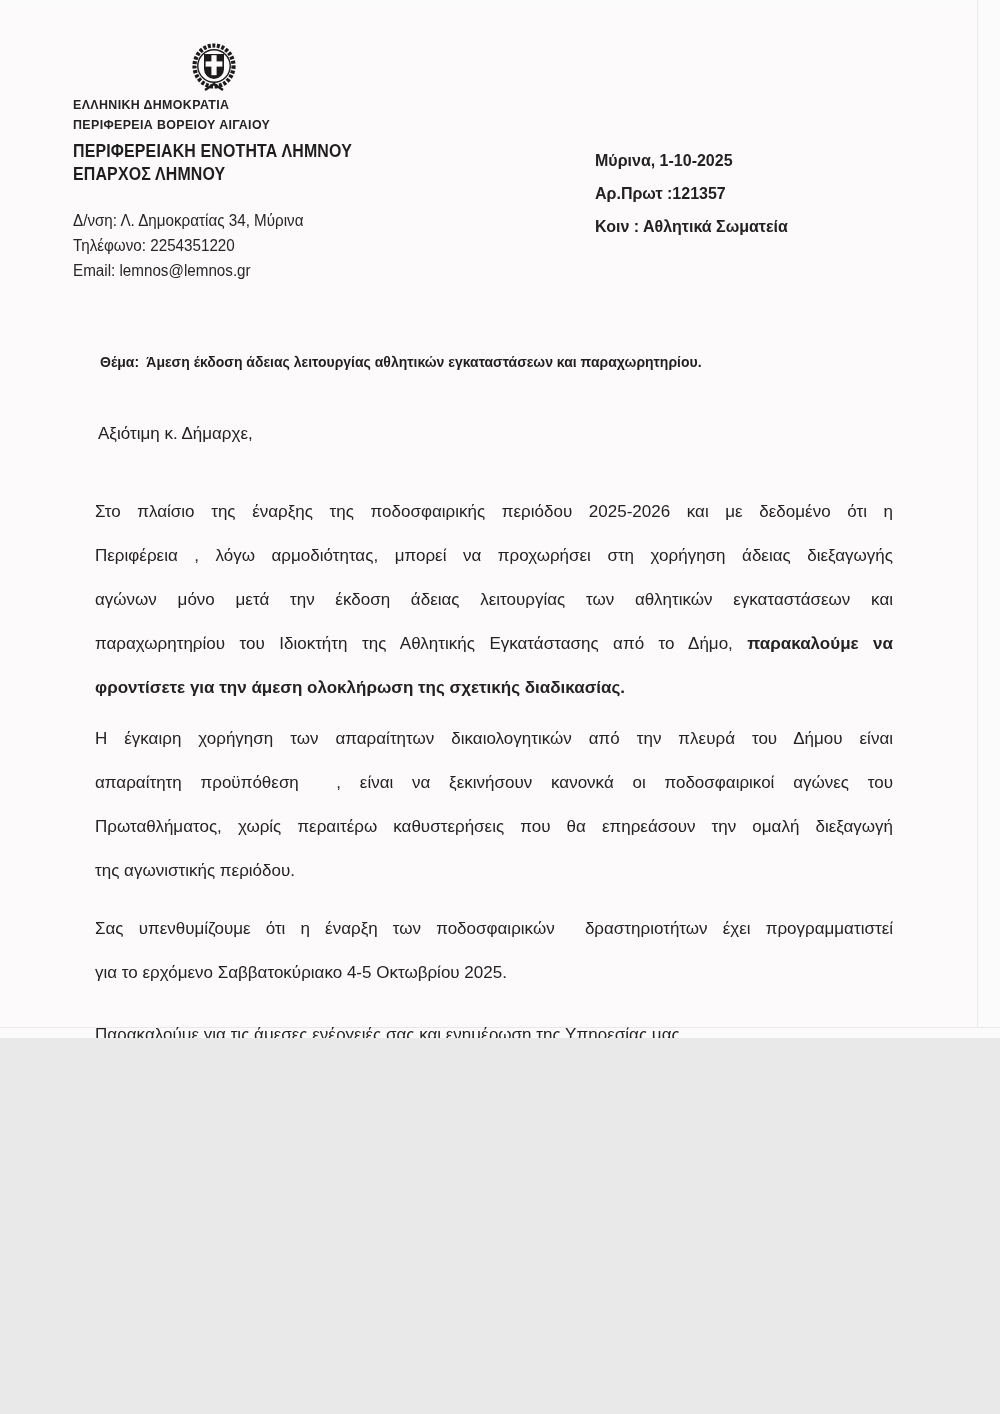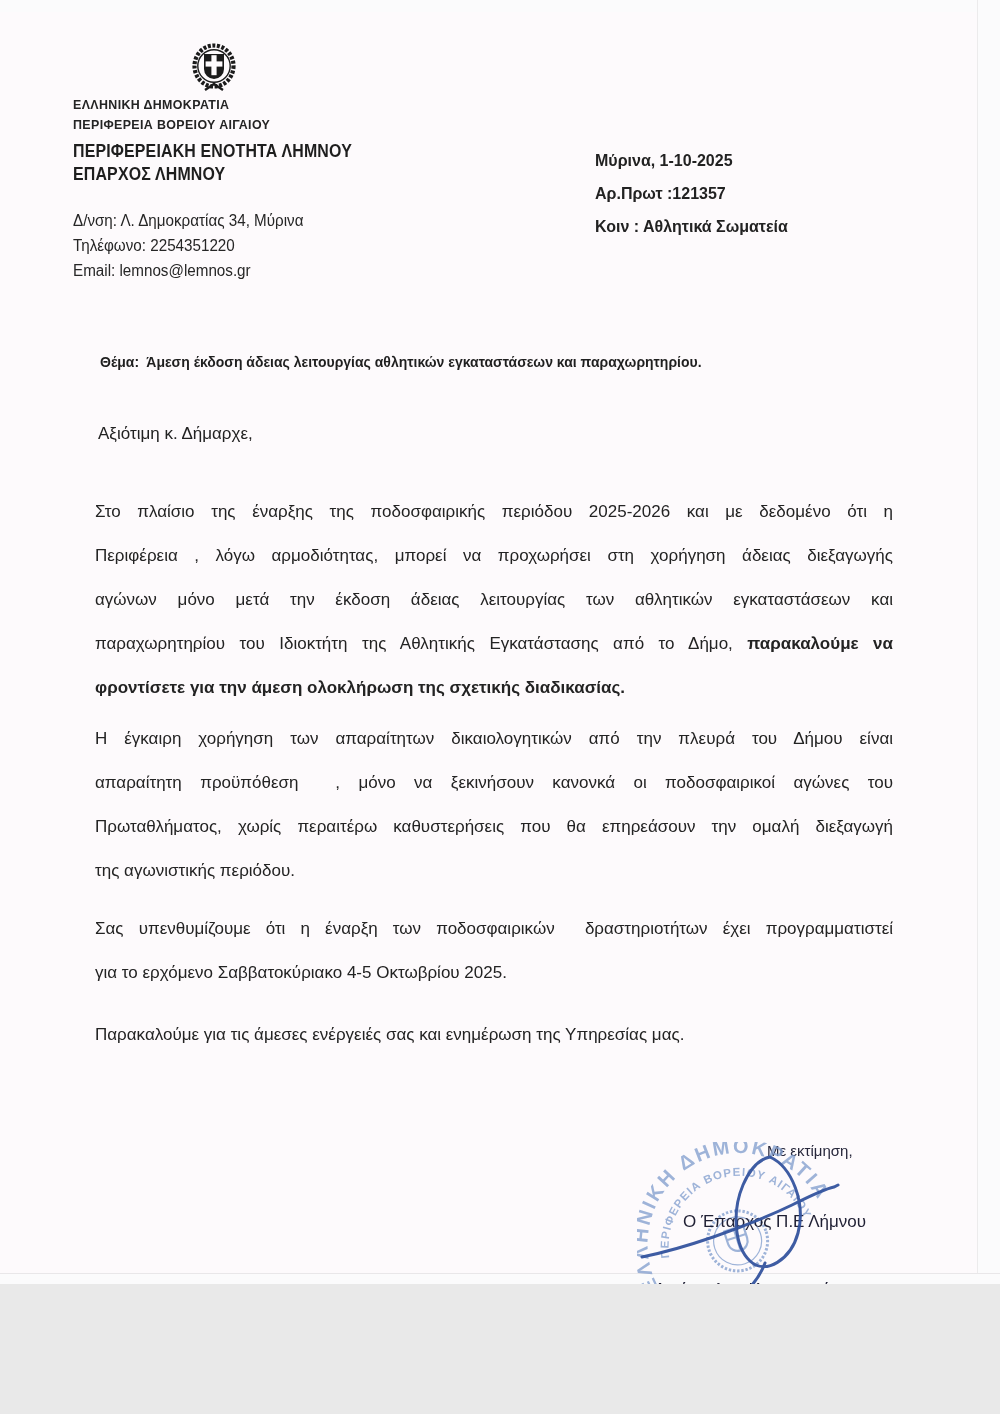--- a/index.html
+++ b/index.html
@@ -1,18 +1,18 @@
 <!DOCTYPE html>
 <html><head>
 <meta charset="utf-8">
 <style>
   html,body{margin:0;padding:0;background:#e9e9e9;}
   .page{
     position:relative;
-    width:1000px;height:1284px;
+    width:1000px;height:1038px;
     background:#fdfafc;
     overflow:hidden;
     font-family:"Liberation Sans", sans-serif;
     color:#212121;
   }
   .strip{position:absolute;background:#fbfbfc;}
   .strip.top{left:0;top:0;width:100%;height:12px;}
   .strip.right{top:0;right:0;width:22px;height:100%;border-left:1px solid #ecebec;}
   .strip.bottom{left:0;bottom:0;width:100%;height:10px;border-top:1px solid #e9e7e9;}
 
@@ -97,21 +97,21 @@
   <div class="para p1">
     <div class="line">Στο πλαίσιο της έναρξης της ποδοσφαιρικής περιόδου 2025-2026 και με δεδομένο ότι η</div>
     <div class="line">Περιφέρεια , λόγω αρμοδιότητας, μπορεί να προχωρήσει στη χορήγηση άδειας διεξαγωγής</div>
     <div class="line">αγώνων μόνο μετά την έκδοση άδειας λειτουργίας των αθλητικών εγκαταστάσεων και</div>
     <div class="line"><span>παραχωρητηρίου του Ιδιοκτήτη της Αθλητικής Εγκατάστασης από το Δήμο, </span><span class="b">παρακαλούμε να</span></div>
     <div class="line last"><span class="b">φροντίσετε για την άμεση ολοκλήρωση της σχετικής διαδικασίας.</span></div>
   </div>
 
   <div class="para p2">
     <div class="line">Η έγκαιρη χορήγηση των απαραίτητων δικαιολογητικών από την πλευρά του Δήμου είναι</div>
-    <div class="line">απαραίτητη προϋπόθεση  , μόνο να ξεκινήσουν κανονκά οι ποδοσφαιρικοί αγώνες του</div>
+    <div class="line">απαραίτητη προϋπόθεση  , είναι να ξεκινήσουν κανονκά οι ποδοσφαιρικοί αγώνες του</div>
     <div class="line">Πρωταθλήματος, χωρίς περαιτέρω καθυστερήσεις που θα επηρεάσουν την ομαλή διεξαγωγή</div>
     <div class="line last">της αγωνιστικής περιόδου.</div>
   </div>
 
   <div class="para p3">
     <div class="line">Σας υπενθυμίζουμε ότι η έναρξη των ποδοσφαιρικών  δραστηριοτήτων έχει προγραμματιστεί</div>
     <div class="line last">για το ερχόμενο Σαββατοκύριακο 4-5 Οκτωβρίου 2025.</div>
   </div>
 
   <div class="para p4">

